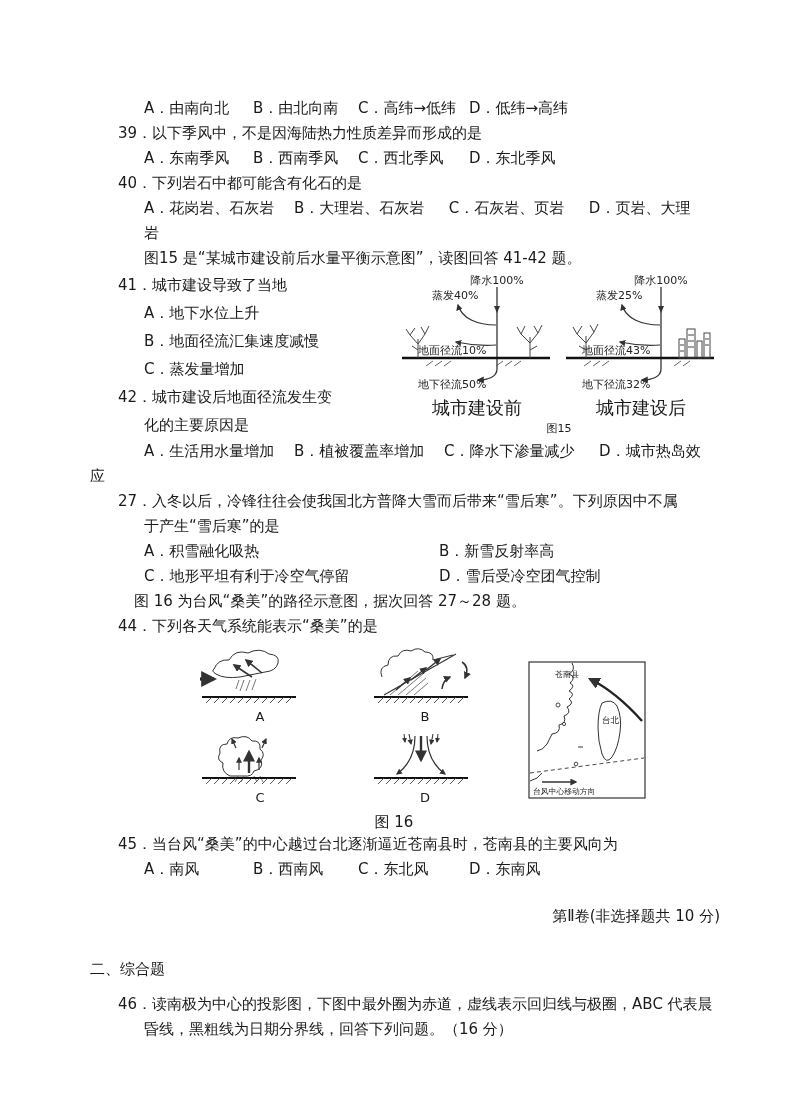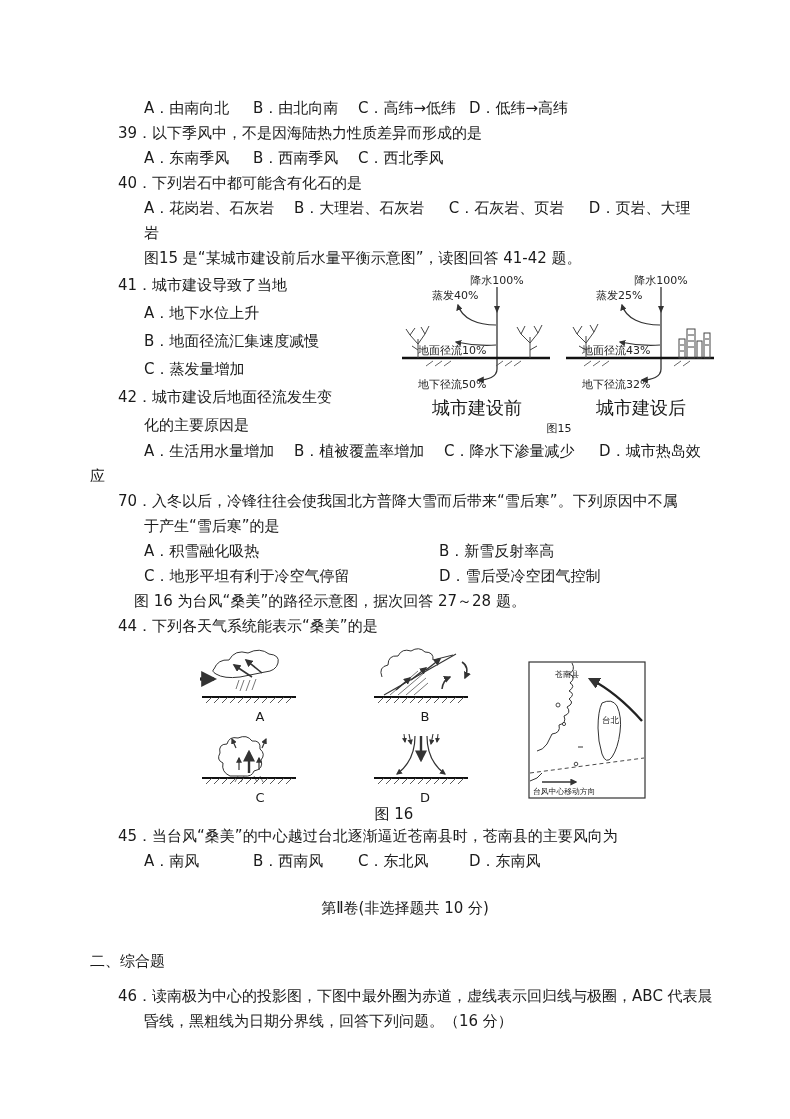--- a/index.html
+++ b/index.html
@@ -17,22 +17,22 @@
   .row41 .figcol{flex:0 0 322px;padding-top:2px;}
   .fig15pair{display:flex;gap:6px;}
   .wbd{width:158px;text-align:center;}
   .wbd .sublabel{font-size:18px;line-height:18px;}
   .fig15cap{text-align:center;font-size:11px;margin-top:4px;}
   .fig16row{display:flex;gap:24px;margin-left:84px;margin-top:8px;}
   .wgrid{display:grid;grid-template-columns:172px 158px;row-gap:4px;}
   .wcell{text-align:center;}
   .wcell .sublabel{font-size:13px;line-height:15px;}
   .mapwrap{margin-top:14px;}
-  .cap16{width:440px;margin-left:84px;text-align:center;font-size:15px;margin-top:0;}
-  .center{text-align:center;}
+  .cap16{width:440px;margin-left:84px;text-align:center;font-size:15px;margin-top:8px;}
+  .center{text-align:right;}
   .sec2{margin-top:22px;}
   .sub2{margin-top:28px;}
   .q46{margin-top:10px;}
   svg{display:block;}
   svg text{font-family:"DejaVu Sans","Liberation Sans",sans-serif;fill:#222;}
 </style>
 </head>
 <body>
 
 <div class="page">
@@ -42,20 +42,21 @@
     <span>B．由北向南</span>
     <span>C．高纬→低纬</span>
     <span>D．低纬→高纬</span>
   </div>
 
   <div class="ln ind-q">39．以下季风中，不是因海陆热力性质差异而形成的是</div>
   <div class="opts4">
     <span>A．东南季风</span>
     <span>B．西南季风</span>
     <span>C．西北季风</span>
+    <span>D．东北季风</span>
   </div>
 
   <div class="ln ind-q">40．下列岩石中都可能含有化石的是</div>
   <div class="ln ind-o">A．花岗岩、石灰岩　 B．大理岩、石灰岩 　 C．石灰岩、页岩 　 D．页岩、大理</div>
   <div class="ln ind-o">岩</div>
 
   <div class="ln ind-o">图15 是“某城市建设前后水量平衡示意图”，读图回答 41-42 题。</div>
 
   <div class="row41">
     <div class="txtcol">
@@ -128,21 +129,21 @@
           <div class="sublabel">城市建设后</div>
         </div>
       </div>
       <div class="fig15cap">图15</div>
     </div>
   </div>
 
   <div class="ln ind-o">A．生活用水量增加　 B．植被覆盖率增加 　C．降水下渗量减少 　 D．城市热岛效</div>
   <div class="ln">应</div>
 
-  <div class="ln ind-q">70．入冬以后，冷锋往往会使我国北方普降大雪而后带来“雪后寒”。下列原因中不属</div>
+  <div class="ln ind-q">27．入冬以后，冷锋往往会使我国北方普降大雪而后带来“雪后寒”。下列原因中不属</div>
   <div class="ln ind-o">于产生“雪后寒”的是</div>
   <div class="opts2">
     <span>A．积雪融化吸热</span>
     <span>B．新雪反射率高</span>
   </div>
   <div class="opts2">
     <span>C．地形平坦有利于冷空气停留</span>
     <span>D．雪后受冷空团气控制</span>
   </div>
 

